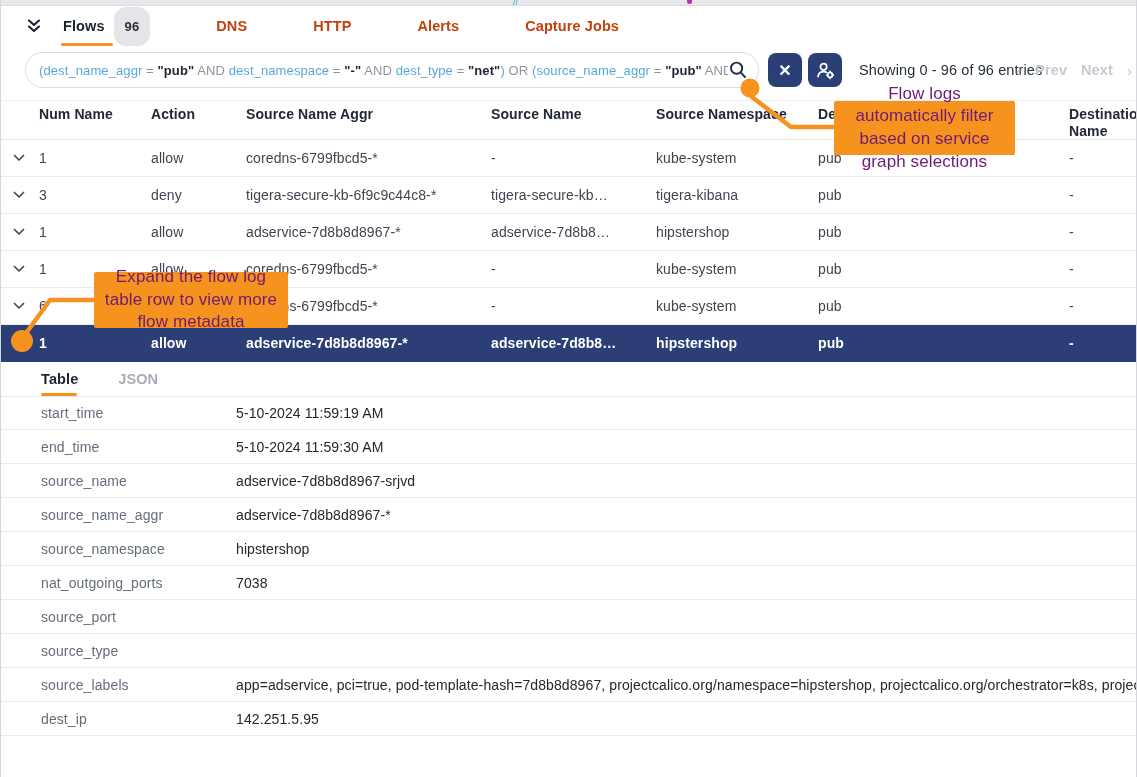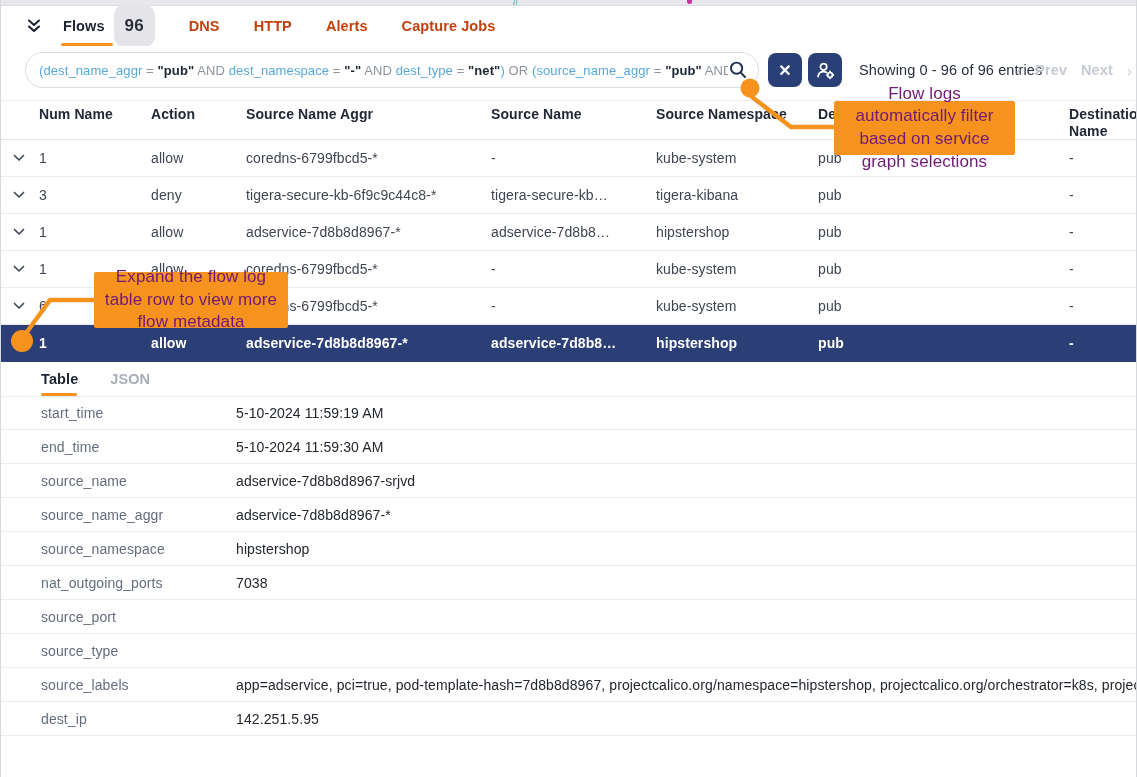--- a/index.html
+++ b/index.html
@@ -11,26 +11,26 @@
     color:#232a38; letter-spacing:.1px;
   }
   
   .top-strip { height:6px; background:#e8e8ec; border-bottom:1px solid #dcdce0; position:relative; }
   .speck-teal { position:absolute; left:512px; top:0; width:12px; height:5px; color:#36b3a8; font-size:9px; line-height:4px; overflow:hidden; }
   .speck-magenta { position:absolute; left:686px; top:0; width:5px; height:4px; background:#c82fa0; border-radius:0 0 3px 3px; }
 
   
   .tabbar { height:40px; display:flex; align-items:center; padding-left:22px; background:#fff; }
   .dblchev { width:22px; height:22px; margin-right:14px; display:flex; align-items:center; justify-content:center; cursor:pointer; }
-  .tabs { display:flex; align-items:flex-start; height:100%; }
+  .tabs { display:flex; align-items:flex-start; height:100%;gap:32px; }
   .tab { position:relative; display:flex; align-items:center; height:100%; padding:0 4px; margin-right:26px; cursor:pointer;
          font-weight:700; font-size:14.5px; color:#c2410c; }
   .tab.active { color:#1d2433; }
   .tab-badge { display:none; margin-left:9px; background:#e5e5e9; color:#2a2f3a; border-radius:12px;
-               padding:12px 11px; font-size:17px; font-weight:700; }
+               padding:12px 11px; font-size:13px; font-weight:700; }
   .tab.has-badge .tab-badge { display:inline-block; }
   .tab-underline { display:none; position:absolute; left:2px; bottom:0; width:52px; height:3px;
                    background:#F6921E; border-radius:2px; }
   .tab.active .tab-underline { display:block; }
 
   
   .toolbar { position:relative; height:54px; background:#fff; }
   .searchbox { position:absolute; left:24px; top:6px; width:734px; height:36px; background:#fff;
                border:1.5px solid #d8dbe2; border-radius:18px; display:flex; align-items:center; overflow:hidden; }
   .query { flex:1; padding-left:13px; padding-right:2px; white-space:nowrap; overflow:hidden; font-size:13px; line-height:33px; }
@@ -54,21 +54,21 @@
   .fl-head { height:40px; border-top:1px solid #eceef1; border-bottom:1px solid #e4e6ea; align-items:start;
              padding-top:5px; font-weight:700; font-size:14px; color:#222836; line-height:17px; }
   .fl-row { height:37px; border-bottom:1px solid #e9ebef; font-size:14px; color:#3f4550; cursor:pointer; background:#fff; }
   .fl-row .cell { overflow:hidden; white-space:nowrap; padding-right:10px; }
   .fl-row.selected { background:#2B3E75; color:#ffffff; font-weight:700; border-bottom-color:#2B3E75; }
   .chev-cell { display:flex; align-items:center; }
   .chev-cell svg { stroke:#444b59; }
   .fl-row.selected .chev-cell svg { stroke:#ffffff; }
 
   
-  .detail-tabs { height:34px; display:flex; align-items:center; padding-left:40px; gap:32px; }
+  .detail-tabs { height:34px; display:flex; align-items:center; padding-left:40px; gap:40px; }
   .dtab { position:relative; font-size:14.5px; font-weight:700; color:#a8adb8; height:100%;
           display:flex; align-items:center; cursor:pointer; }
   .dtab.active { color:#1d2533; }
   .dtab.active::after { content:""; position:absolute; left:0; bottom:0; width:36px; height:3px;
                         background:#F6921E; border-radius:2px; }
   .detail-rows .drow { display:grid; grid-template-columns:195px minmax(0,1fr); padding-left:40px;
                        height:34px; align-items:center; border-bottom:1px solid #e9ebef; }
   .detail-rows .drow:first-child { border-top:1px solid #e9ebef; }
   .dkey { color:#646d7c; font-size:14px; }
   .dval { color:#23272e; font-size:14px; white-space:nowrap; overflow:hidden; }

